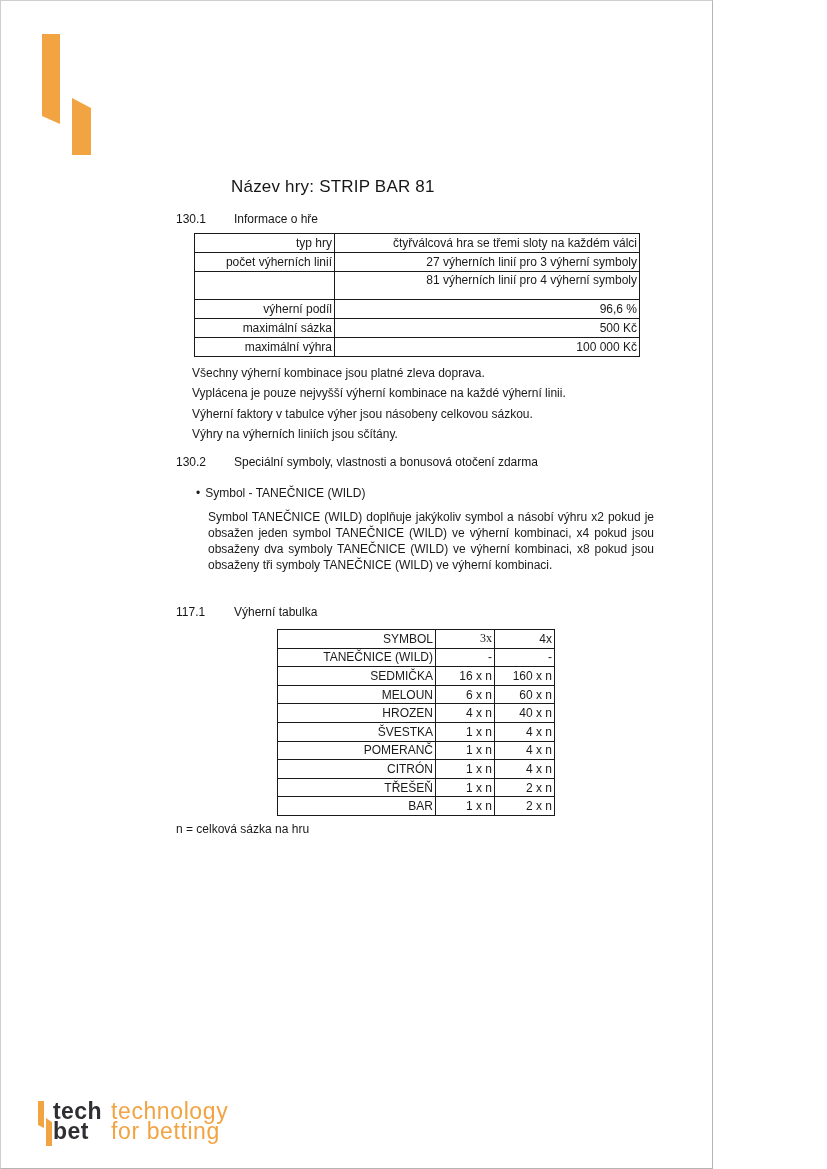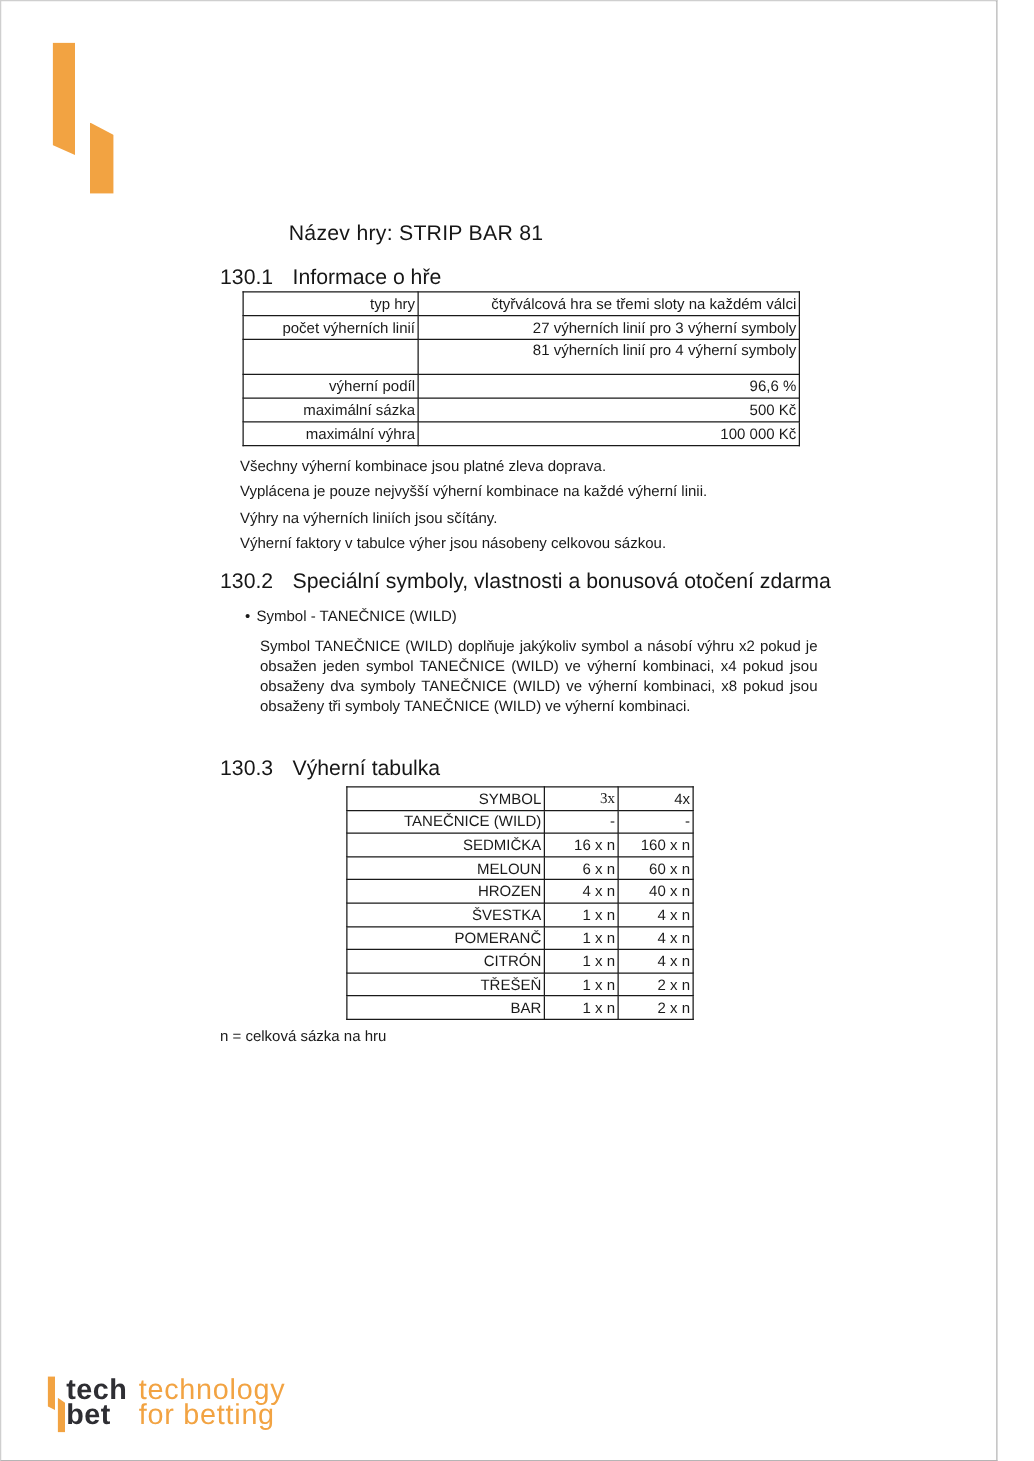--- a/index.html
+++ b/index.html
@@ -1,20 +1,20 @@
 <!DOCTYPE html>
 <html><head>
 <meta charset="utf-8">
 <style>
   html, body { margin: 0; padding: 0; background: #ffffff; }
   body { font-family: "Liberation Sans", sans-serif; color: #1a1a1a; }
 
   .page {
     position: relative;
-    width: 798px;
+    width: 713px;
     height: 1169px;
     background: #ffffff;
     box-sizing: border-box;
     border: 1px solid #cfcfcf;
     border-right-color: #b5b5b5;
     border-bottom-color: #b5b5b5;
     overflow: hidden;
   }
 
   
@@ -28,21 +28,21 @@
     position: absolute; left: 30px; top: 64px; width: 19px; height: 57px;
     background: #F2A342;
     clip-path: polygon(0 0, 100% 17.5%, 100% 100%, 0 100%);
   }
 
   
   .doc-title {
     position: absolute; left: 230px; top: 176px;
     font-size: 17px; letter-spacing: 0.2px; color: #161616;
   }
-  .heading { position: absolute; left: 175px; font-size: 17px; color: #161616; white-space: nowrap; }
+  .heading { position: absolute; left: 175px; font-size: 12px; color: #161616; white-space: nowrap; }
   .heading .h-num { display: inline-block; width: 58px; }
 
   
   table { border-collapse: collapse; }
   td, th { border: 1px solid #1a1a1a; font-size: 12px; font-weight: normal; text-align: right; padding: 0 2px; }
   .info-table { position: absolute; left: 193px; top: 232px; table-layout: fixed; }
   .info-table .c-label { width: 135px; }
   .info-table .c-value { width: 300px; }
   .info-table tr { height: 19px; }
   .info-table tr.tall { height: 28px; }
@@ -132,36 +132,36 @@
     <tr>
       <td class="c-label">maximální výhra</td>
       <td class="c-value">100 000 Kč</td>
     </tr>
   </tbody>
     </table>
 
   <div class="rules">
     <div>Všechny výherní kombinace jsou platné zleva doprava.</div>
     <div>Vyplácena je pouze nejvyšší výherní kombinace na každé výherní linii.</div>
+    <div>Výherní faktory v tabulce výher jsou násobeny celkovou sázkou.</div>
     <div>Výhry na výherních liniích jsou sčítány.</div>
-    <div>Výherní faktory v tabulce výher jsou násobeny celkovou sázkou.</div>
   </div>
 
   <div class="heading" style="top:454px">
     <span class="h-num">130.2</span><span class="h-label">Speciální symboly, vlastnosti a bonusová otočení zdarma</span>
   </div>
 
   <div class="bullet-line">
     <span class="dot">•</span><span>Symbol - TANEČNICE (WILD)</span>
   </div>
 
   <div class="special-para">Symbol TANEČNICE (WILD) doplňuje jakýkoliv symbol a násobí výhru x2 pokud je obsažen jeden symbol TANEČNICE (WILD) ve výherní kombinaci, x4 pokud jsou obsaženy dva symboly TANEČNICE (WILD) ve výherní kombinaci, x8 pokud jsou obsaženy tři symboly TANEČNICE (WILD) ve výherní kombinaci.</div>
 
   <div class="heading" style="top:604px">
-    <span class="h-num">130.3</span><span class="h-label">Výherní tabulka</span>
+    <span class="h-num">117.1</span><span class="h-label">Výherní tabulka</span>
   </div>
 
   <table class="paytable">
     <tbody>
         <tr>
       <th class="c-sym">SYMBOL</th>
       <th class="c-3x">3x</th>
       <th class="c-4x">4x</th>
     </tr>
     <tr>

